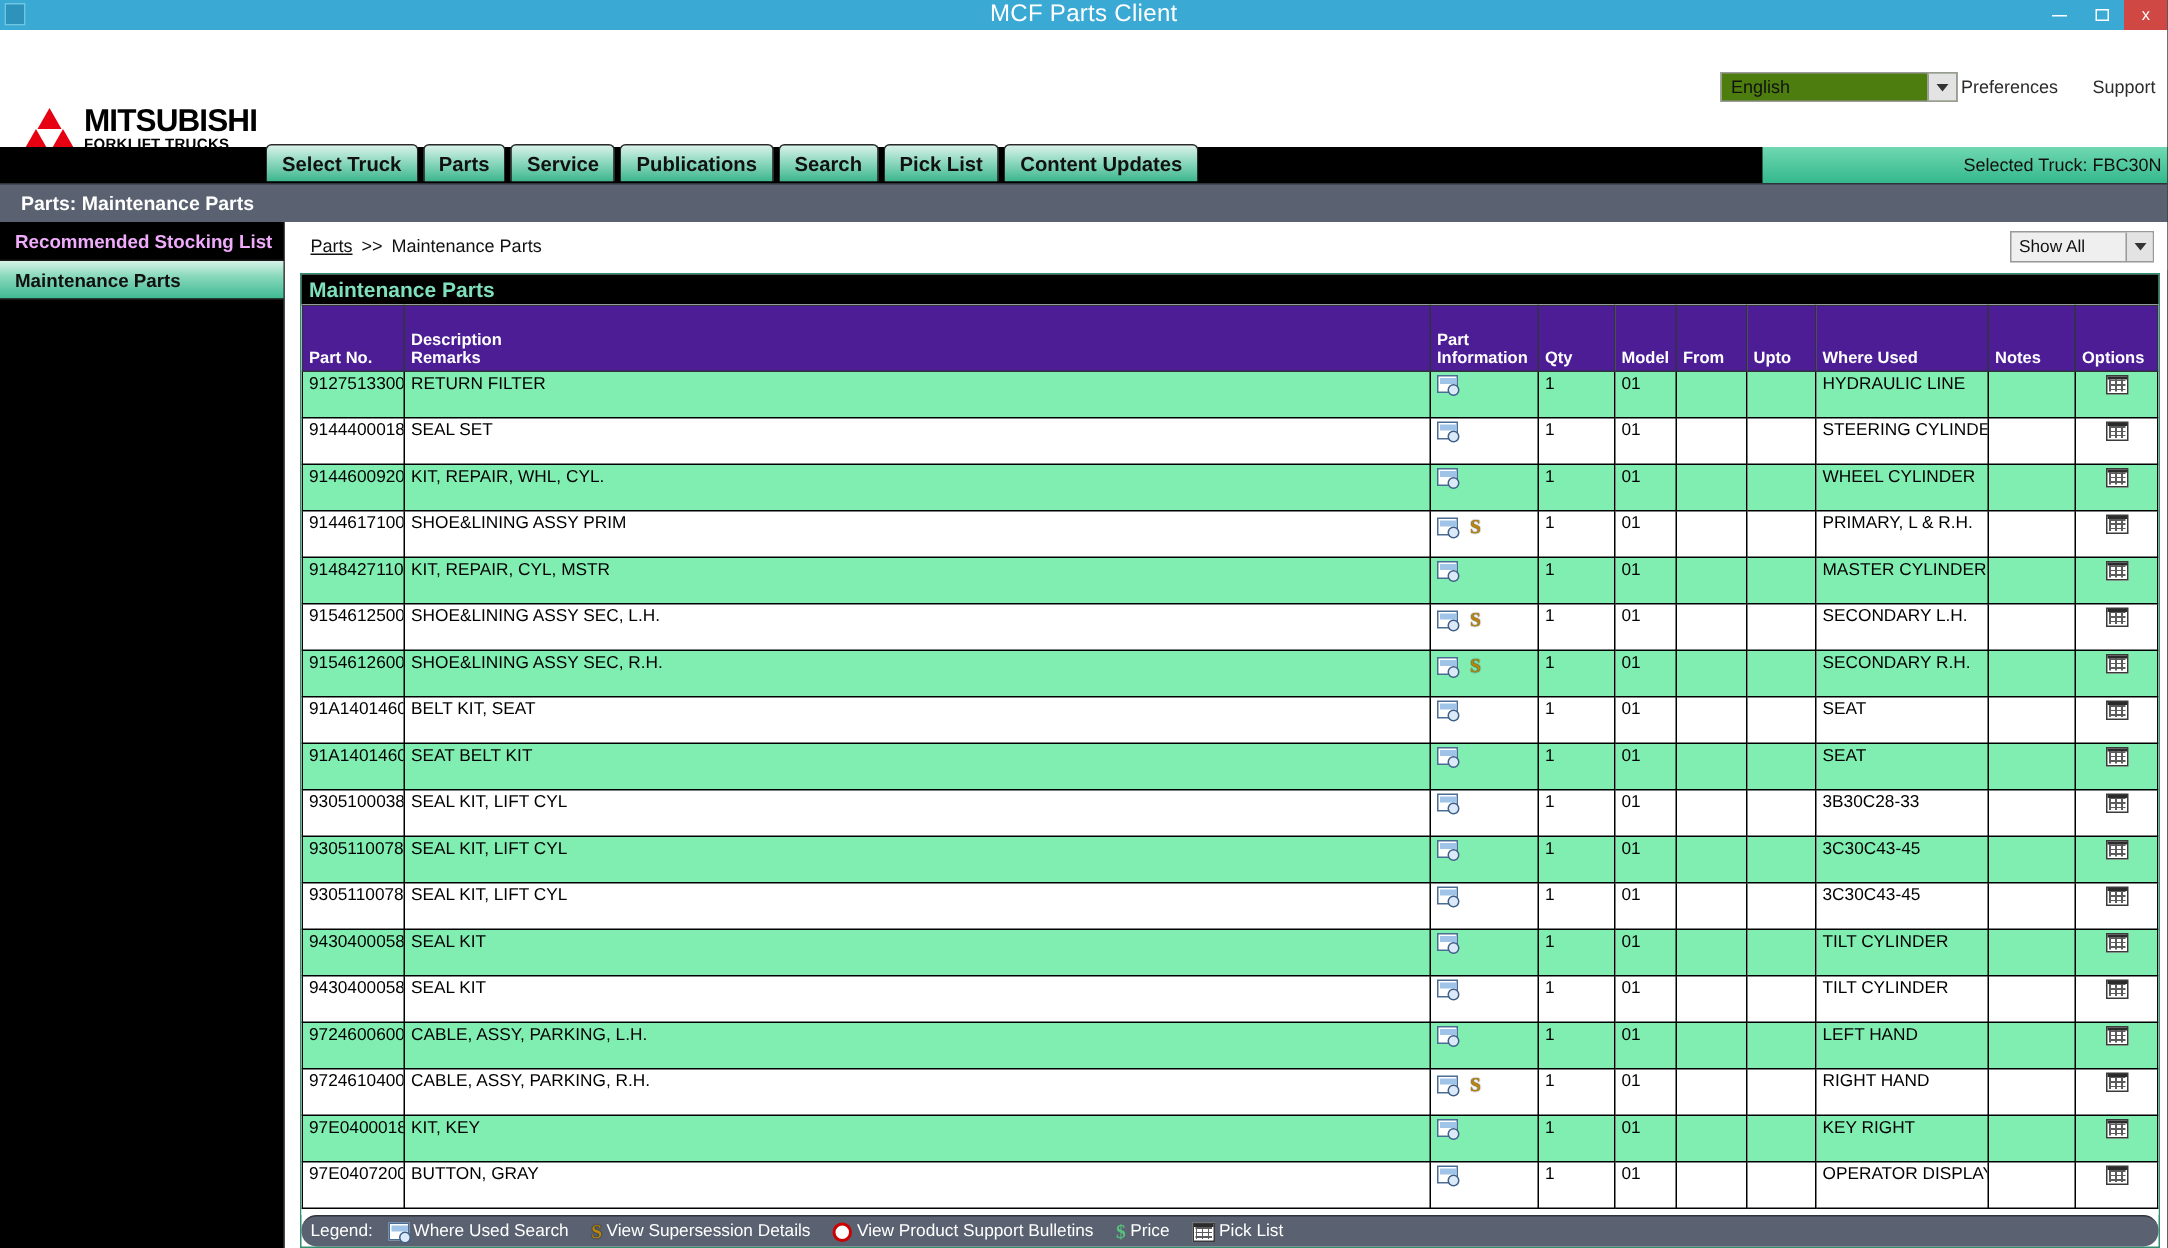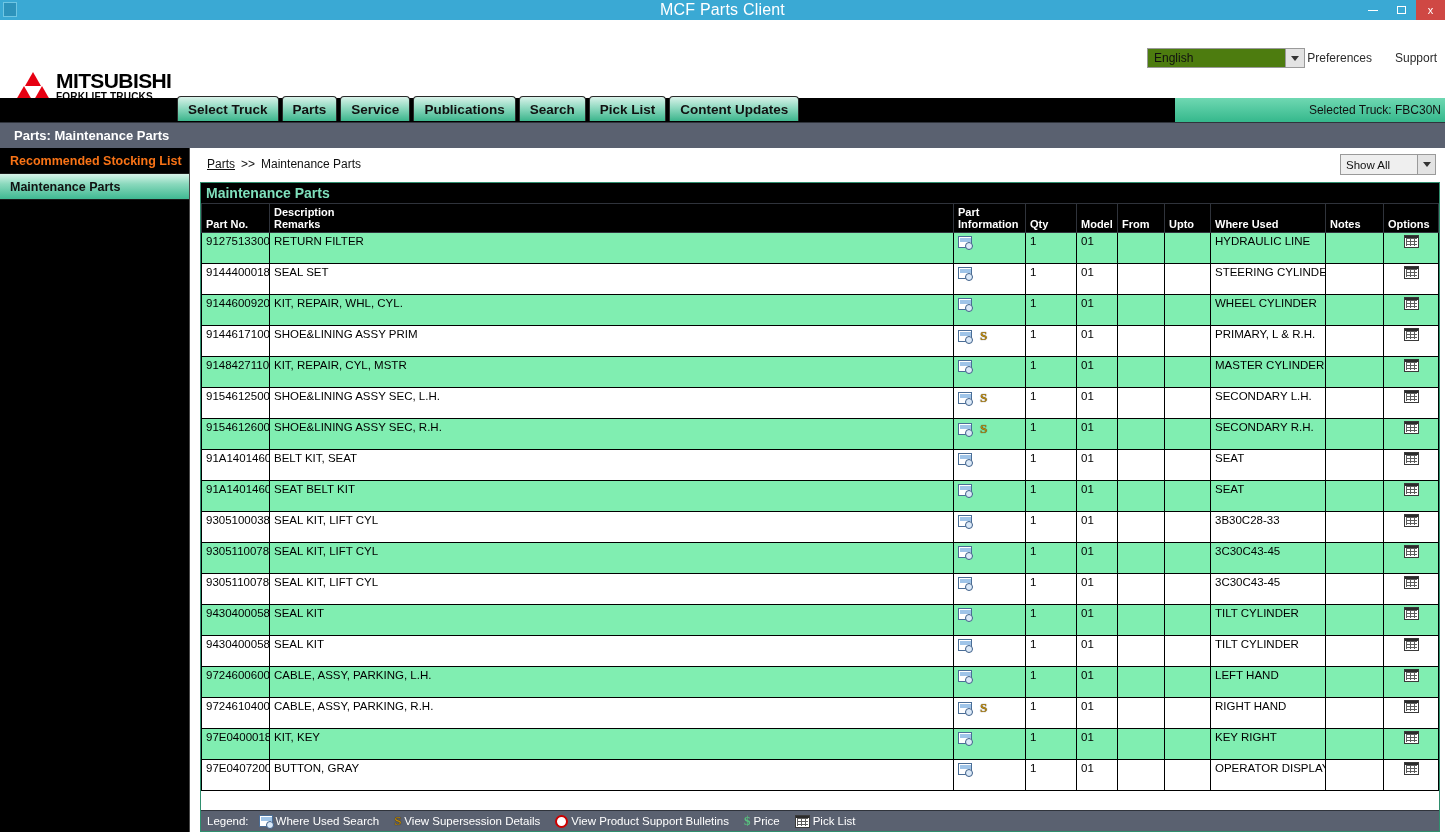--- a/index.html
+++ b/index.html
@@ -156,21 +156,21 @@
     width: 190px; min-width: 190px;
     background: #000;
     border-right: 1px solid #4a4a4a;
     padding-top: 0;
   }
   .side-item {
     height: 26px;
     display: flex; align-items: center;
     padding-left: 10px;
     font-size: 12.5px; font-weight: bold;
-    color: #f97316;
+    color: #f0abfc;
     background: #000;
     cursor: pointer;
     border-bottom: 1px solid #1a1a1a;
   }
   .side-item.active {
     background: linear-gradient(180deg,#d7f3e8 0%, #8ad9bd 40%, #3fb992 100%);
     color: #111;
   }
 
   
@@ -218,29 +218,29 @@
     background: #000;
     color: #7fe0bc;
     font-size: 14px; font-weight: bold;
     display: flex; align-items: center;
     padding-left: 5px;
   }
   #tablewrap { flex: 1; overflow: hidden; background: #fff; }
 
   table.grid { border-collapse: collapse; width: 100%; table-layout: fixed; }
   table.grid th {
-    background: #000000;
+    background: #4c1d95;
     color: #ffffff;
     font-size: 11px;
     font-weight: bold;
     text-align: left;
     padding: 2px 4px;
     border: 1px solid #2f333b;
     vertical-align: bottom;
-    height: 29px;
+    height: 44px;
     line-height: 12px;
   }
   table.grid th .sub { font-weight: bold; display: block; }
   table.grid td {
     border: 1px solid #000;
     font-size: 11.5px;
     color: #000;
     padding: 2px 4px;
     height: 31px;
     vertical-align: top;
@@ -305,21 +305,21 @@
   }
 
   
   #legend {
     height: 21px;
     background: #5a6170;
     border-top: 1px solid #2f333b;
     display: flex; align-items: center;
     padding-left: 6px;
     gap: 6px;
-    color: #ffffff; font-size: 11.5px;
+    color: #ffffff; font-size: 11.5px; border-radius: 10px;
   }
   #legend .lab { font-weight: normal; margin-right: 4px; }
   #legend .item { display: flex; align-items: center; gap: 3px; margin-right: 9px; }
 </style>
 </head>
 <body>
 
 <div id="titlebar">
   <div class="appicon"></div>
   <div class="title">MCF Parts Client</div>

